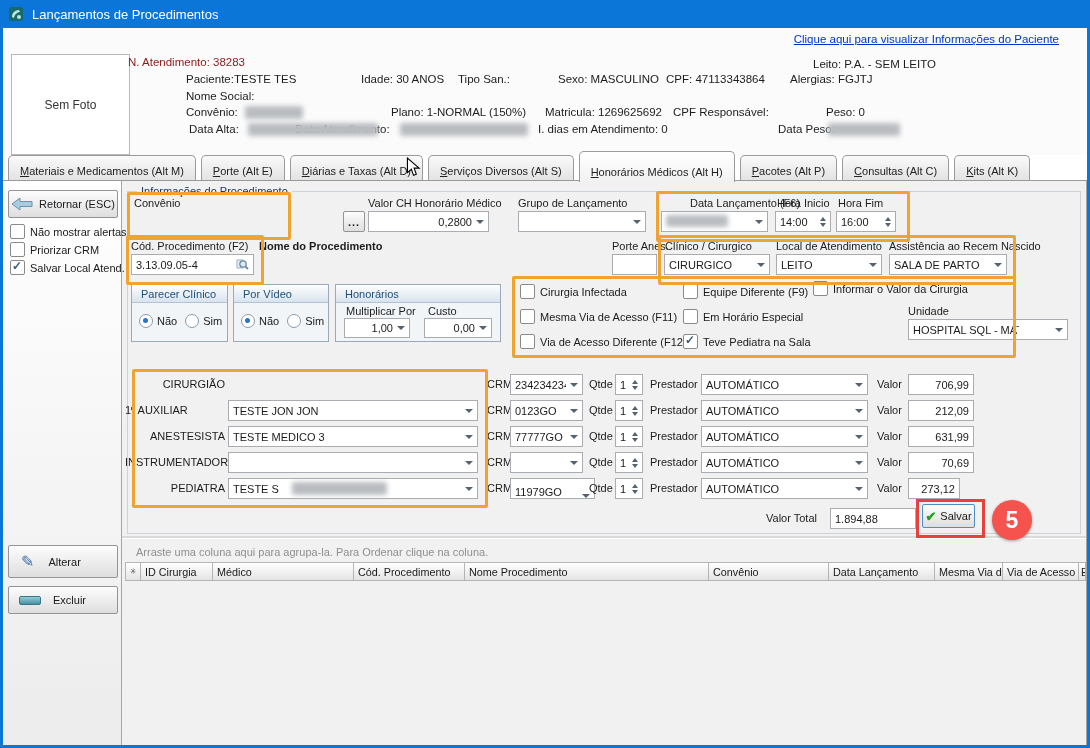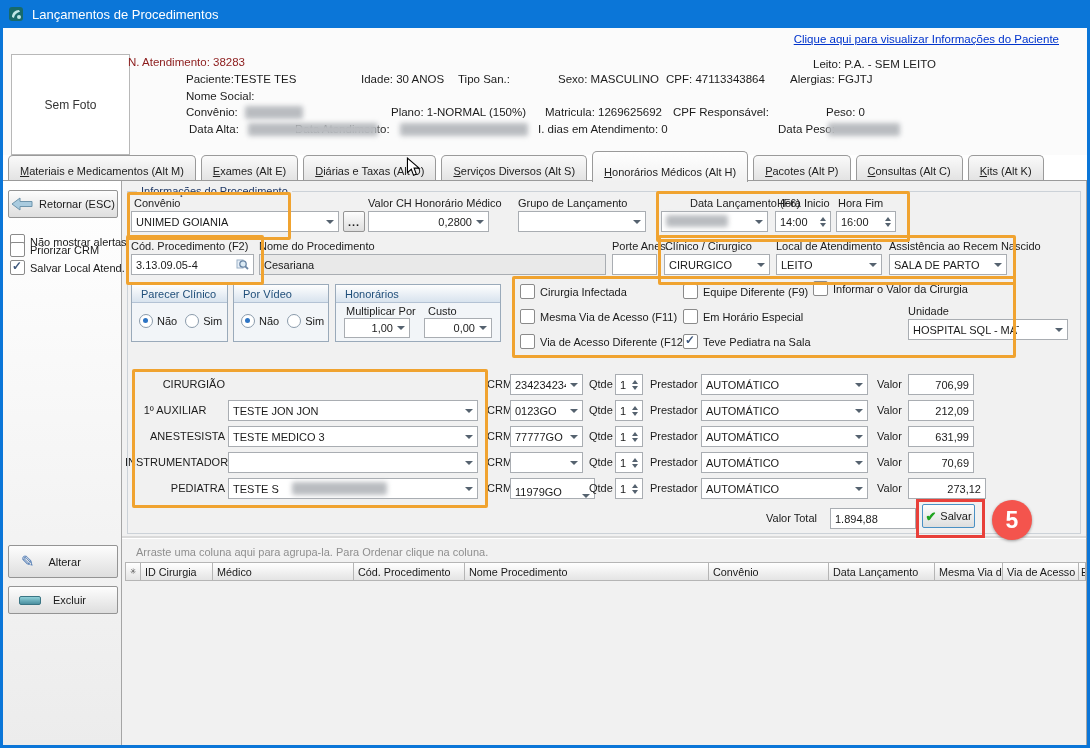--- a/index.html
+++ b/index.html
@@ -136,21 +136,21 @@
   <div class="blur" style="left:248px;top:123px;width:130px;height:13px;"></div>
   <div class="blur" style="left:400px;top:123px;width:128px;height:13px;"></div>
   <div class="blur" style="left:828px;top:123px;width:72px;height:13px;"></div>
 
   <div class="tabbar">
     <div class="tabs">
       <div class="tab">
           <span>Materiais e Medicamentos (Alt M)</span>
         </div>
       <div class="tab">
-          <span>Exames (Alt E)</span>
+          <span>Porte (Alt E)</span>
         </div>
       <div class="tab">
           <span>Diárias e Taxas (Alt D)</span>
         </div>
       <div class="tab">
           <span>Serviços Diversos (Alt S)</span>
         </div>
       <div class="tab active">
           <span>Honorários Médicos (Alt H)</span>
         </div>
@@ -173,21 +173,21 @@
 
   <div class="sidebar">
     <div class="btn" style="left:5px;top:9px;width:110px;height:28px;">
       <span style="display:inline-flex;">
         <svg width="22" height="14" viewBox="0 0 22 14">
             <path d="M9 1 L9 4.5 L21 4.5 L21 9.5 L9 9.5 L9 13 L1 7 Z" fill="#a9cbdf" stroke="#6d94ac" stroke-width="1"></path>
           </svg>
       </span>
       <span>Retornar (ESC)</span>
     </div>
-    <div class="cbrow" style="left:7px;top:43px;margin-top:10px;">
+    <div class="cbrow" style="left:7px;top:43px;">
       <span class="cb"></span>
       <span>Não mostrar alertas</span>
     </div>
     <div class="cbrow" style="left:7px;top:61px;">
       <span class="cb"></span>
       <span>Priorizar CRM</span>
     </div>
     <div class="cbrow" style="left:7px;top:79px;">
       <span class="cb on"></span>
       <span>Salvar Local Atend.</span>
@@ -201,24 +201,20 @@
       <span>Excluir</span>
     </div>
   </div>
 
   <div class="main"></div>
 
   <div class="fieldset" style="left:127px;top:191px;width:952px;height:341px;"></div>
   <span class="legend" style="left:137px;top:185px;">Informações do Procedimento</span>
 
   <span class="lbl" style="left:134px;top:197px;">Convênio</span>
-  <div class="field" style="left:131px;top:211px;width:208px;">
-    <span class="val">UNIMED GOIANIA</span>
-      <span class="darr"></span>
-  </div>
   <div class="btn" style="left:343px;top:211px;width:22px;height:21px;">
     <span style="letter-spacing:1px;font-weight:bold;">...</span>
   </div>
   <span class="lbl" style="left:368px;top:197px;">Valor CH Honorário Médico</span>
   <div class="field rt" style="left:368px;top:211px;width:121px;">
     <span class="val">0,2800</span>
       <span class="darr"></span>
   </div>
   <span class="lbl" style="left:518px;top:197px;">Grupo de Lançamento</span>
   <div class="field" style="left:518px;top:211px;width:128px;">
@@ -252,24 +248,21 @@
   <div class="field" style="left:131px;top:254px;width:123px;">
     <span class="val">3.13.09.05-4</span>
     <span style="display:inline-flex;flex:none;">
       <svg width="13" height="13" viewBox="0 0 13 13">
           <rect x="1" y="2" width="6" height="8" fill="#e8f0f8" stroke="#9ab0c6"></rect>
           <circle cx="7" cy="6" r="3.2" fill="#dcebf5" stroke="#6b87a6" stroke-width="1.3"></circle>
           <line x1="9.3" y1="8.3" x2="12" y2="11" stroke="#6b87a6" stroke-width="1.8"></line>
         </svg>
     </span>
   </div>
-  <span class="lbl" style="left:259px;top:240px;">Nome do Procedimento</span>
-  <div class="field ro" style="left:259px;top:254px;width:347px;">
-    <span class="val">Cesariana</span>
-  </div>
+  <span class="lbl" style="left:259px;top:240px;font-weight:bold;">Nome do Procedimento</span>
   <span class="lbl" style="left:612px;top:240px;">Porte Anes.</span>
   <div class="field" style="left:612px;top:254px;width:45px;">
     <span class="val"></span>
   </div>
   <span class="lbl" style="left:665px;top:240px;">Clínico / Cirurgico</span>
   <div class="field" style="left:664px;top:254px;width:106px;">
     <span class="val">CIRURGICO</span>
       <span class="darr"></span>
   </div>
   <span class="lbl" style="left:776px;top:240px;">Local de Atendimento</span>
@@ -366,21 +359,21 @@
   <span class="lbl" style="left:650px;top:378px;">Prestador</span>
   <div class="field" style="left:701px;top:374px;width:167px;">
     <span class="val">AUTOMÁTICO</span>
       <span class="darr"></span>
     </div>
   <span class="lbl" style="left:877px;top:378px;">Valor</span>
   <div class="field rt" style="left:908px;top:374px;width:66px;padding-left:16px;">
     <span class="val">706,99</span>
     </div>
 
-  <span class="lbl" style="left:125px;top:404px;width:100px;text-align:center;">1º AUXILIAR</span>
+  <span class="lbl" style="left:125px;top:404px;width:100px;text-align:left;">1º AUXILIAR</span>
   <div class="field" style="left:228px;top:400px;width:250px;">
     <span class="val">TESTE JON JON</span>
       <span class="darr"></span>
     </div>
   <span class="lbl" style="left:487px;top:404px;">CRM</span>
   <div class="field" style="left:510px;top:400px;width:73px;">
     <span class="val">0123GO</span>
       <span class="darr"></span>
     </div>
   <span class="lbl" style="left:589px;top:404px;">Qtde</span>
@@ -475,21 +468,21 @@
         <i class="tu"></i>
         <i class="td"></i>
       </span>
     </div>
   <span class="lbl" style="left:650px;top:482px;">Prestador</span>
   <div class="field" style="left:701px;top:478px;width:167px;">
     <span class="val">AUTOMÁTICO</span>
       <span class="darr"></span>
     </div>
   <span class="lbl" style="left:877px;top:482px;">Valor</span>
-  <div class="field rt" style="left:908px;top:478px;width:78px;">
+  <div class="field rt" style="left:908px;top:478px;width:52px;">
     <span class="val">273,12</span>
     </div>
 
   <span class="lbl" style="left:766px;top:512px;">Valor Total</span>
   <div class="field" style="left:830px;top:508px;width:86px;">
     <span class="val">1.894,88</span>
     </div>
   <div class="btn" style="left:922px;top:504px;width:53px;height:24px;border:1px solid #4a90c4;gap:4px;">
     <span style="color:#1fa31f;font-weight:bold;font-size:13px;">✔</span>
     <span>Salvar</span>

